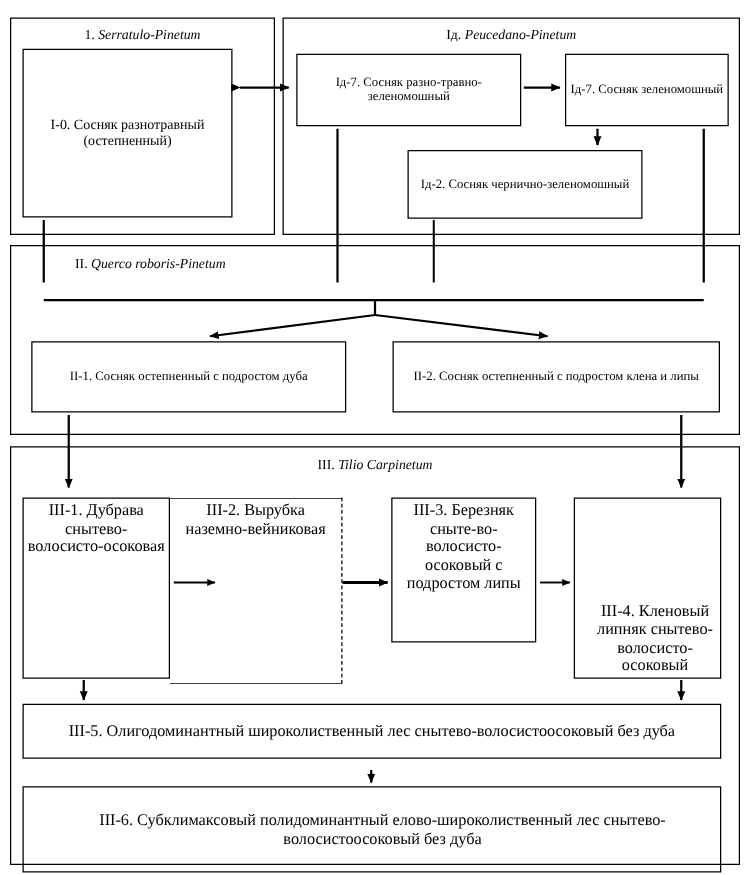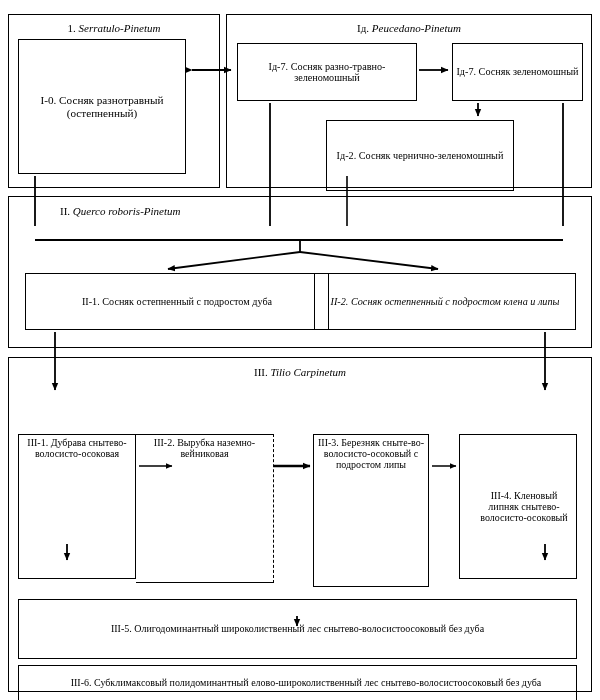--- a/index.html
+++ b/index.html
@@ -43,21 +43,21 @@
     position: absolute;
     text-align: center;
     font-size: 11px;
     white-space: nowrap;
   }
   .grp-title .ital {
     font-style: italic;
   }
   .txt-11 { font-size: 11.2px; }
   .txt-10 { font-size: 10.2px; }
-  .txt-9  { font-size: 10px; margin-top: 36px; }
+  .txt-9  { font-size: 13px; }
   svg.overlay {
     position: absolute;
     left: 0; top: 0;
     width: 600px; height: 700px;
     pointer-events: none;
   }
 </style>
 </head>
 <body>
 
@@ -96,53 +96,53 @@
   </div>
 
   <div class="box txt-10" style="left:237px; top:43px; width:180px; height:58px;">
     <span class="box-label">Iд-7. Сосняк разно-травно-зеленомошный</span>
   </div>
 
   <div class="box txt-10" style="left:452px; top:43px; width:131px; height:58px;">
     <span class="box-label">Iд-7. Сосняк зеленомошный</span>
   </div>
 
-  <div class="box txt-10" style="left:326px; top:120px; width:188px; height:71px;">
+  <div class="box txt-10" style="left:326px; top:120px; width:188px; height:55px;">
     <span class="box-label">Iд-2. Сосняк чернично-зеленомошный</span>
   </div>
 
-  <div class="box txt-10" style="left:25px; top:273px; width:304px; height:57px;">
+  <div class="box txt-10" style="left:25px; top:273px; width:252px; height:57px;">
     <span class="box-label">II-1. Сосняк остепненный с подростом дуба</span>
   </div>
 
-  <div class="box txt-10" style="left:314px; top:273px; width:262px; height:57px;font-style:italic;">
+  <div class="box txt-10" style="left:314px; top:273px; width:262px; height:57px;">
     <span class="box-label">II-2. Сосняк остепненный с подростом клена и липы</span>
   </div>
 
   <div class="box txt-9" style="left:18px; top:398px; width:118px; height:145px; align-items:flex-start;">
     <span class="box-label">III-1. Дубрава снытево-волосисто-осоковая</span>
   </div>
 
   <div class="box txt-9" style="left:136px; top:398px; width:138px; height:149px; align-items:flex-start; border-right-style:dashed; border-left:none;">
     <span class="box-label">III-2. Вырубка наземно-вейниковая</span>
   </div>
 
-  <div class="box txt-9" style="left:313px; top:398px; width:116px; height:153px; align-items:flex-start;">
+  <div class="box txt-9" style="left:313px; top:398px; width:116px; height:116px; align-items:flex-start;">
     <span class="box-label">III-3. Березняк сныте-во-волосисто-осоковый с подростом липы</span>
   </div>
 
-  <div class="box txt-9" style="left:459px; top:398px; width:118px; height:145px; align-items:center;padding-left:15px;">
+  <div class="box txt-9" style="left:459px; top:398px; width:118px; height:145px; align-items:flex-end;padding-left:15px;">
     <span class="box-label">III-4. Кленовый липняк снытево-волосисто-осоковый</span>
   </div>
 
-  <div class="box txt-9" style="left:18px; top:563px; width:559px; height:60px;">
+  <div class="box txt-9" style="left:18px; top:563px; width:559px; height:44px;">
     <span class="box-label">III-5. Олигодоминантный широколиственный лес снытево-волосистоосоковый без дуба</span>
   </div>
 
-  <div class="box txt-9" style="left:18px; top:629px; width:559px; height:36px;padding-left:20px;">
+  <div class="box txt-9" style="left:18px; top:629px; width:559px; height:69px;padding-left:20px;">
     <span class="box-label">III-6. Субклимаксовый полидоминантный елово-широколиственный лес снытево-волосистоосоковый без дуба</span>
   </div>
 
   <svg class="overlay" viewBox="0 0 600 700" xmlns="http://www.w3.org/2000/svg">
     <defs>
       <marker id="ar" markerWidth="8" markerHeight="8" refX="7" refY="4" orient="auto" markerUnits="userSpaceOnUse">
         <path d="M0,0.8 L7.5,4 L0,7.2 z" fill="#000"></path>
       </marker>
       <marker id="arS" markerWidth="7" markerHeight="7" refX="6.2" refY="3.5" orient="auto" markerUnits="userSpaceOnUse">
         <path d="M0,0.7 L6.6,3.5 L0,6.3 z" fill="#000"></path>

